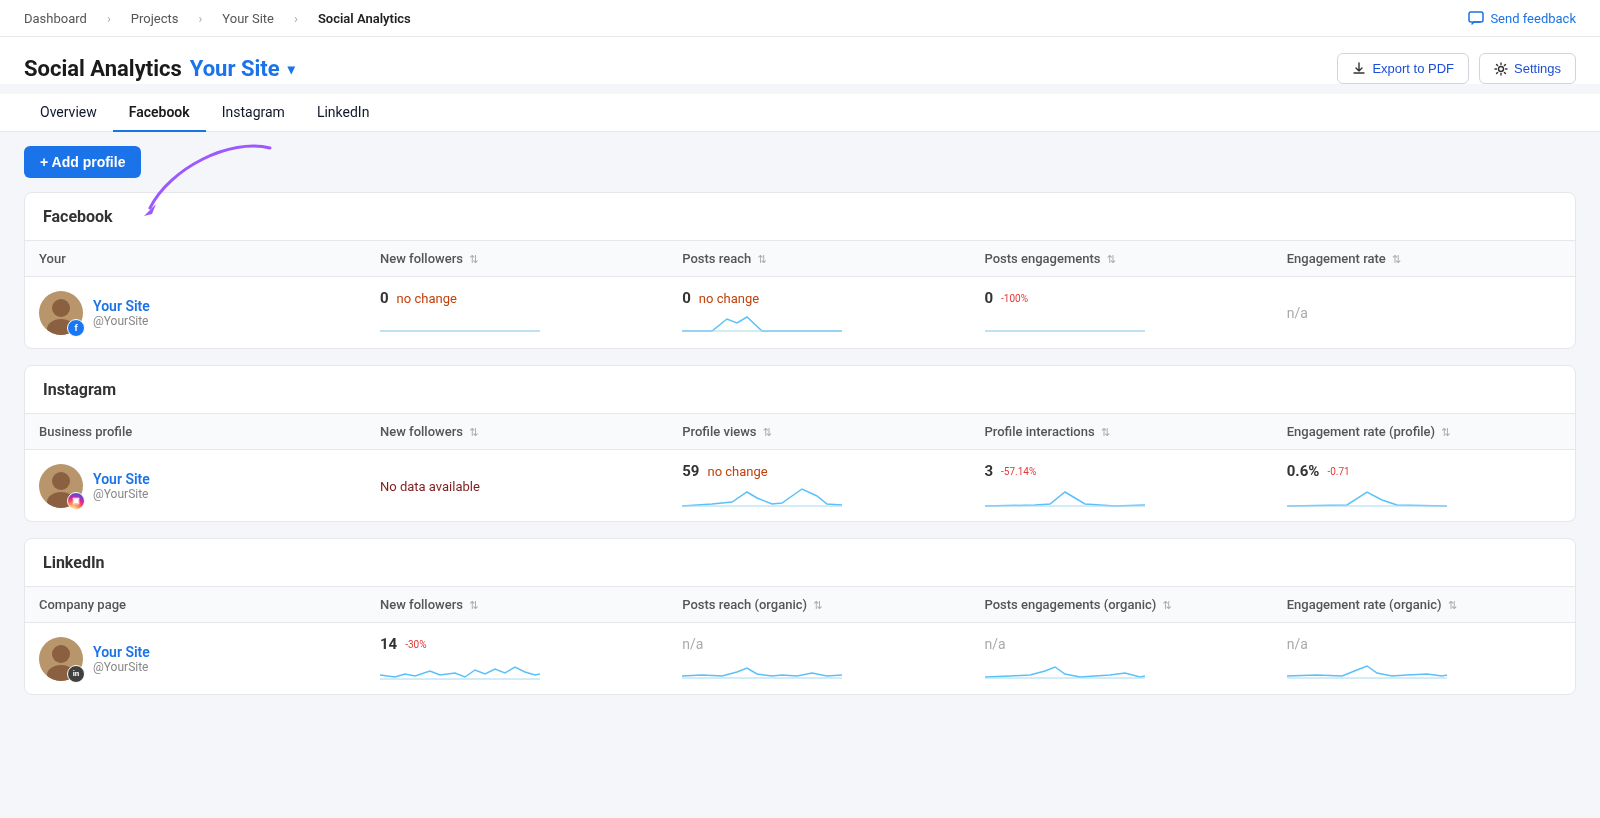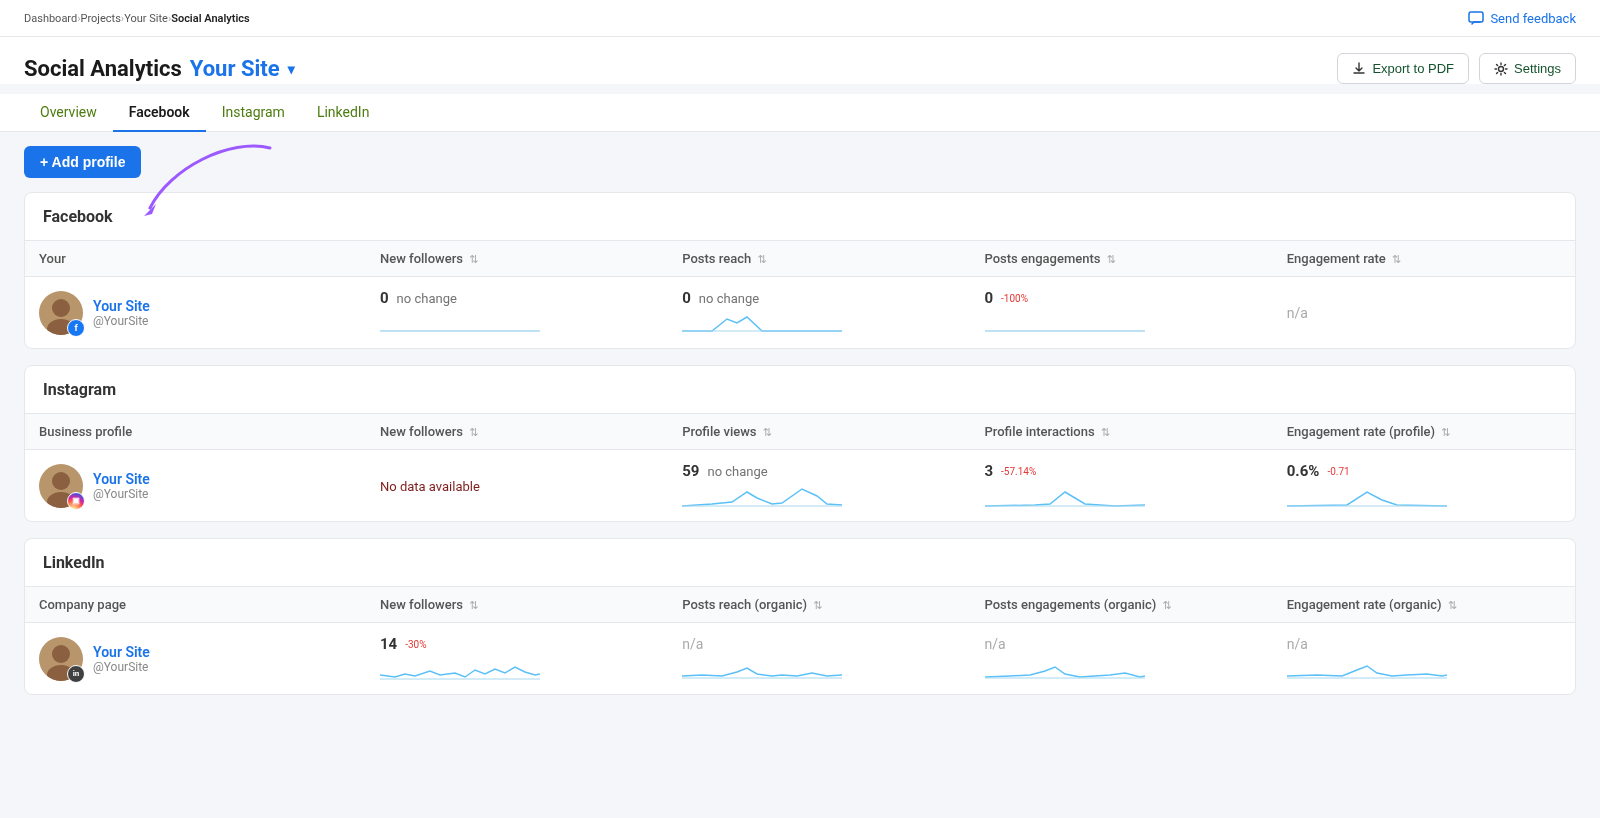--- a/index.html
+++ b/index.html
@@ -1,32 +1,32 @@
 <!DOCTYPE html>
 <html><head>
   <meta charset="utf-8">
   <style>
     * { box-sizing: border-box; margin: 0; padding: 0; }
     body { font-family: -apple-system, BlinkMacSystemFont, 'Segoe UI', Roboto, sans-serif; font-size: 14px; color: #333; background: #f5f6fa; }
 
     .top-bar { display: flex; align-items: center; justify-content: space-between; padding: 10px 24px; background: #fff; border-bottom: 1px solid #e5e7eb; }
-    .breadcrumb { display: flex; align-items: center; gap: 0; font-size: 11px; color: #555; }
+    .breadcrumb { display: flex; align-items: center; gap: 20px; font-size: 13px; color: #555; }
     .breadcrumb-sep { color: #aaa; }
     .breadcrumb-current { font-weight: 600; color: #222; }
     .send-feedback { display: flex; align-items: center; gap: 6px; color: #1a73e8; font-size: 13px; cursor: pointer; }
 
     .page-header { display: flex; align-items: center; justify-content: space-between; padding: 16px 24px 0; background: #fff; }
     .page-title { display: flex; align-items: center; gap: 8px; font-size: 22px; font-weight: 700; color: #1a1a1a; }
     .site-name { color: #1a73e8; font-size: 22px; font-weight: 700; cursor: pointer; }
     .chevron { font-size: 14px; color: #1a73e8; }
     .header-actions { display: flex; gap: 10px; }
-    .btn-outline { display: flex; align-items: center; gap: 6px; padding: 7px 14px; border: 1px solid #d1d5db; background: #fff; border-radius: 6px; font-size: 13px; color: #14532d; cursor: pointer; }
+    .btn-outline { display: flex; align-items: center; gap: 6px; padding: 7px 14px; border: 1px solid #d1d5db; background: #fff; border-radius: 6px; font-size: 13px; color: #1d4ed8; cursor: pointer; }
 
     .tabs { display: flex; align-items: center; padding: 0 24px; background: #fff; border-bottom: 1px solid #e5e7eb; margin-top: 10px; }
-    .tab { padding: 10px 16px; font-size: 14px; color: #4d7c0f; cursor: pointer; border-bottom: 2px solid transparent; margin-bottom: -1px; }
+    .tab { padding: 10px 16px; font-size: 14px; color: #0f172a; cursor: pointer; border-bottom: 2px solid transparent; margin-bottom: -1px; }
     .tab.active { color: #1a1a1a; font-weight: 600; border-bottom: 2px solid #1a73e8; }
 
     .toolbar { display: flex; align-items: center; justify-content: space-between; padding: 14px 24px; }
     .add-profile-btn { display: flex; align-items: center; gap: 6px; padding: 8px 16px; background: #1a73e8; color: #fff; border: none; border-radius: 6px; font-size: 14px; font-weight: 600; cursor: pointer; }
     .toolbar-right { display: flex; align-items: center; gap: 14px; }
     .export-csv { display: flex; align-items: center; gap: 6px; color: #333; font-size: 13px; cursor: pointer; }
     .date-btn { display: flex; align-items: center; gap: 6px; padding: 7px 14px; border: 1px solid #d1d5db; background: #fff; border-radius: 6px; font-size: 13px; cursor: pointer; }
 
     .content { padding: 0 24px 24px; }
     .section { background: #fff; border: 1px solid #e5e7eb; border-radius: 8px; margin-bottom: 16px; overflow: hidden; }
@@ -43,21 +43,21 @@
     .avatar-wrap { position: relative; width: 44px; height: 44px; flex-shrink: 0; }
     .avatar-img { width: 44px; height: 44px; border-radius: 50%; background: #c0a080; display: flex; align-items: center; justify-content: center; overflow: hidden; }
     .avatar-badge { position: absolute; bottom: -2px; right: -2px; width: 18px; height: 18px; border-radius: 50%; display: flex; align-items: center; justify-content: center; font-size: 9px; font-weight: 700; color: #fff; border: 1.5px solid #fff; }
     .fb-badge { background: #1877f2; }
     .ig-badge { background: radial-gradient(circle at 30% 107%, #fdf497 0%, #fdf497 5%, #fd5949 45%, #d6249f 60%, #285AEB 90%); }
     .li-badge { background: #404040; }
     .profile-name { color: #1a73e8; font-weight: 600; font-size: 14px; cursor: pointer; }
     .profile-handle { font-size: 12px; color: #888; }
 
     .metric-value { font-weight: 700; font-size: 15px; }
-    .no-change { color: #737373; font-weight: 400; font-size: 13px; margin-left: 4px; }
+    .no-change { color: #c2410c; font-weight: 400; font-size: 13px; margin-left: 4px; }
     .change-neg { color: #e53935; font-size: 10px; margin-left: 4px; }
     .na { color: #aaa; font-size: 14px; }
     .no-data { color: #7f1d1d; font-size: 13px; }
 
     .metric-row { display: flex; align-items: center; gap: 4px; }
     .sparkline { margin-top: 4px; }
 
     .sort-icon { color: #aaa; font-size: 11px; margin-left: 3px; }
 
     .page-wrapper { position: relative; }

